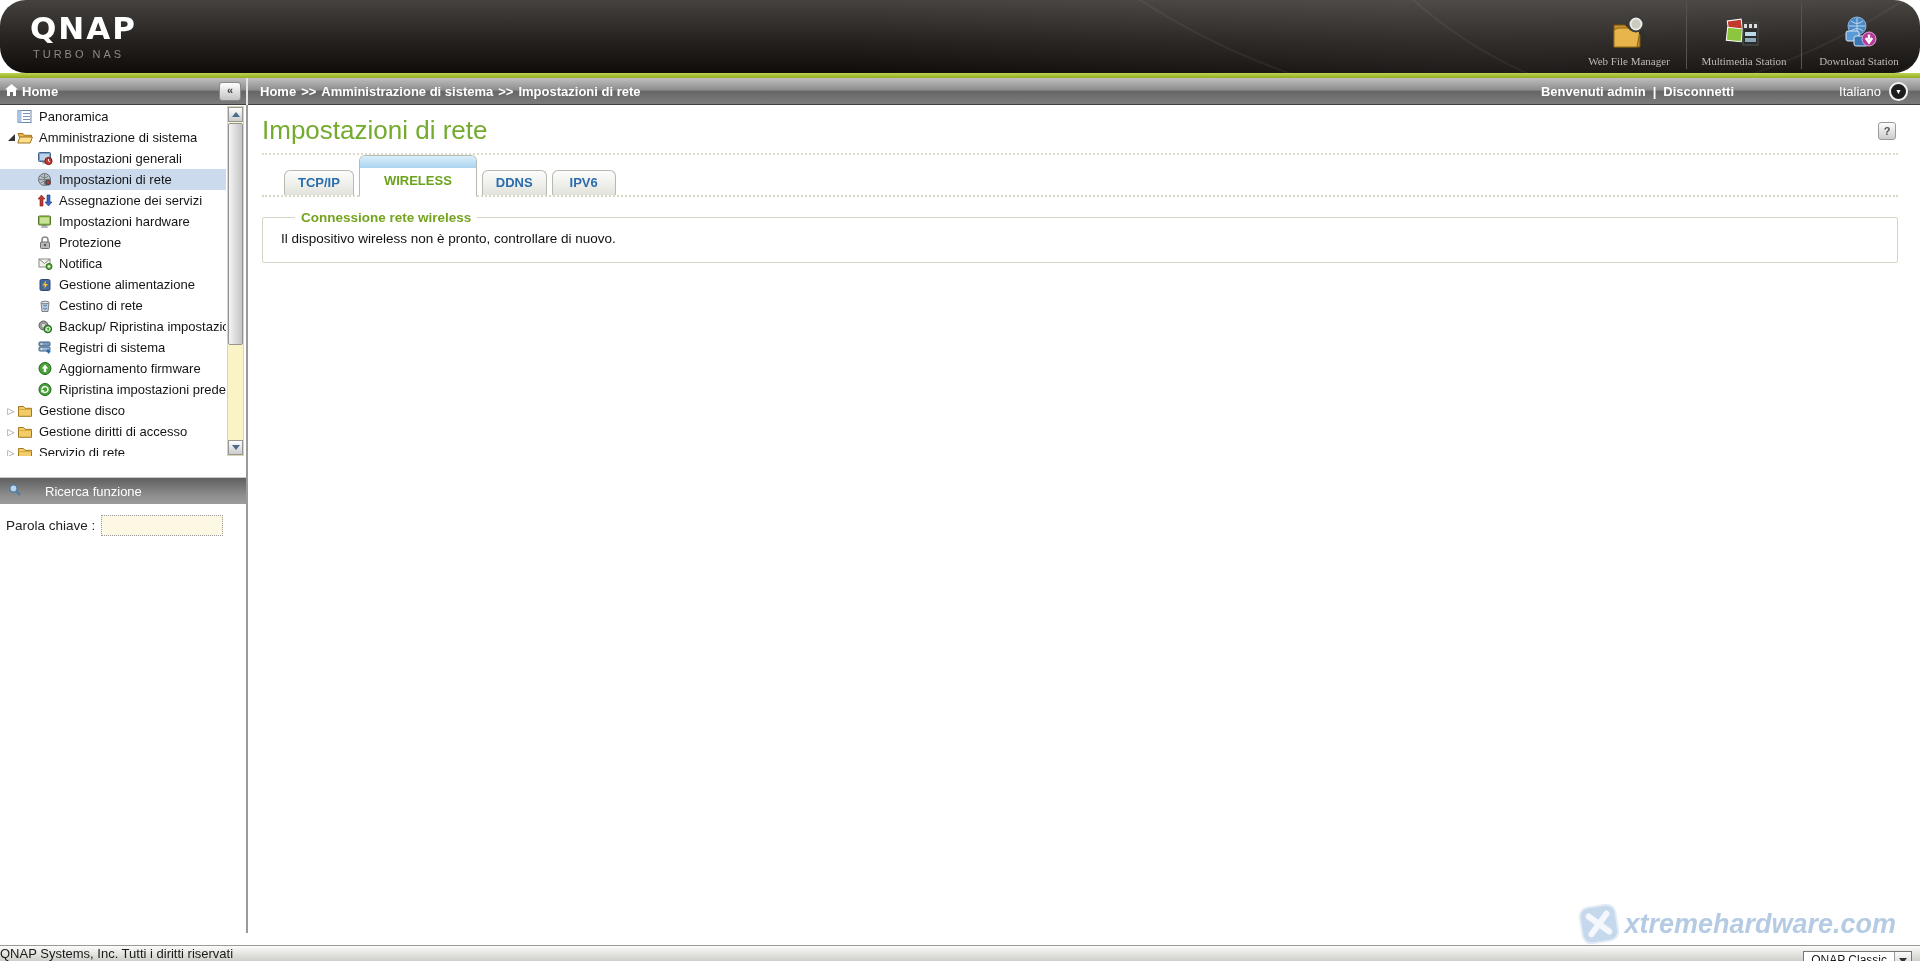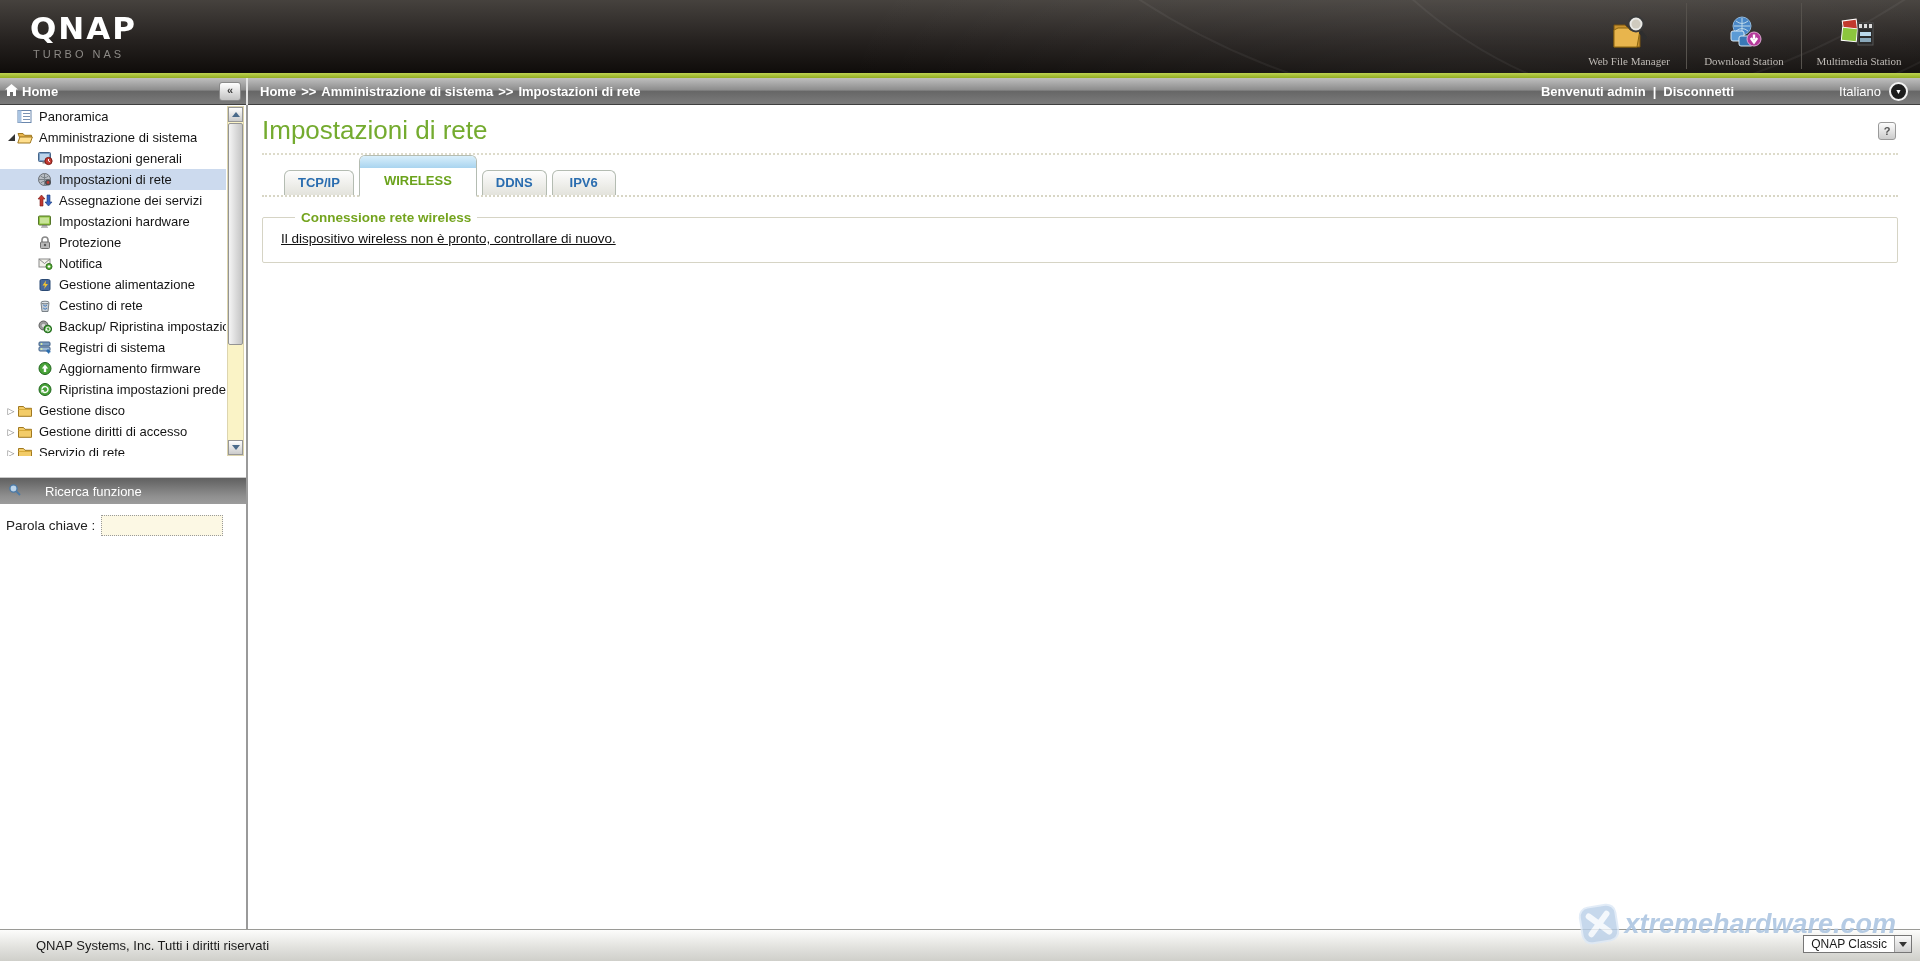--- a/index.html
+++ b/index.html
@@ -2,21 +2,21 @@
 <html><head>
 <meta charset="utf-8">
 <style>
   html,body{margin:0;padding:0;background:#fff;}
   body{width:1920px;height:961px;overflow:hidden;font-family:"Liberation Sans",sans-serif;}
   .stage{position:relative;width:1920px;height:961px;background:#fff;}
 
   
   .banner{position:absolute;left:0;top:0;right:0;height:73px;overflow:hidden;
     background:radial-gradient(ellipse 1100px 500px at 78% 130%, rgba(255,255,255,.07), transparent 60%),
-               linear-gradient(#46423e,#262220 55%,#0f0c0a);}
+               linear-gradient(#46423e,#262220 55%,#0f0c0a);border-radius:26px;}
   .banner .arc{position:absolute;border-radius:50%;border:2px solid rgba(255,255,255,.05);}
   .arc1{width:1400px;height:1400px;left:820px;top:-1290px;}
   .arc2{width:900px;height:900px;left:1260px;top:-790px;border-color:rgba(255,255,255,.07);}
   .logo{position:absolute;left:30px;top:10px;color:#fff;font-size:31px;font-weight:bold;
     letter-spacing:2px;font-family:"DejaVu Sans",sans-serif;}
   .logo-sub{position:absolute;left:33px;top:48px;color:#8d8a86;font-size:11px;letter-spacing:3px;}
   .stations{position:absolute;right:4px;top:3px;height:66px;display:flex;}
   .station{width:114px;display:flex;flex-direction:column;align-items:center;justify-content:flex-end;
     padding-bottom:2px;cursor:pointer;font-family:Liberation Serif, serif;}
   .station + .station{border-left:1px solid #56524d;}
@@ -101,26 +101,26 @@
   .tab{position:relative;min-width:36px;padding:4px 13px 5px;text-align:center;font-size:13px;
     font-weight:bold;color:#2a6daf;background:linear-gradient(#fdfdfd,#e3e3dc);
     border:1px solid #b4bcb2;border-bottom:none;border-radius:6px 6px 0 0;cursor:pointer;z-index:1;}
   .tab.active{color:#6ba31c;background:#fff;padding:17px 24px 7px;margin-bottom:-2px;
     border-bottom:2px solid #fff;z-index:2;}
   .tab.active::before{content:"";position:absolute;top:0;left:0;right:0;height:12px;
     background:linear-gradient(#d9effb,#a9d4ef);border-radius:5px 5px 0 0;}
   .panel{position:absolute;left:14px;right:22px;top:104px;border:1px solid #d6d4c5;
     border-radius:2px;padding:2px 0 16px 18px;margin:0;}
   .panel legend{color:#74a41e;font-weight:bold;font-size:13.5px;padding:0 6px;margin-left:14px;}
-  .panel-msg{font-size:13.5px;color:#101010;margin-top:4px;text-decoration:underline;}
-
-  
-  .footer{position:absolute;left:0;right:0;bottom:0;height:32px;box-sizing:border-box;
+  .panel-msg{font-size:13.5px;color:#101010;margin-top:4px;}
+
+  
+  .footer{position:absolute;left:0;right:0;bottom:0;height:16px;box-sizing:border-box;
     background:linear-gradient(#fcfcfb,#e0e0dc 60%,#cfcfca);border-top:1px solid #9a9a96;
-    display:flex;align-items:center;font-size:13px;color:#1a1a1a;padding-left:36px;}
+    display:flex;align-items:center;font-size:13px;color:#1a1a1a;}
   .theme-select{position:absolute;right:8px;top:5px;height:18px;box-sizing:border-box;background:#fff;
     border:1px solid #767676;display:flex;align-items:center;font-size:12px;padding-left:7px;cursor:pointer;justify-content:flex-end;}
   .sel-arrow{width:16px;align-self:stretch;background:linear-gradient(#fafafa,#cfcfcf);
     border-left:1px solid #9a9a9a;margin-left:7px;display:flex;align-items:center;justify-content:center;}
   .sel-arrow i{width:0;height:0;border-left:4px solid transparent;border-right:4px solid transparent;
     border-top:5px solid #333;}
 
   
   .watermark{position:absolute;right:24px;bottom:14px;display:flex;align-items:center;z-index:5;pointer-events:none;}
   .wm-x{width:46px;height:46px;margin-right:2px;opacity:.8;}
@@ -145,45 +145,45 @@
             <circle cx="30" cy="11" r="7.5" fill="#e9e9e6" stroke="#3a3a3a" stroke-width="2"></circle>
             <circle cx="30" cy="11" r="4.5" fill="#cfcabe"></circle>
             <rect x="35" y="17" width="4" height="10" rx="1.5" transform="rotate(-40 37 22)" fill="#2e2e2e"></rect>
           </svg>
         </span>
         <span class="slabel">Web File Manager</span>
       </div>
       <div class="station">
         <span>
           <svg width="46" height="40" viewBox="0 0 46 40">
-            <circle cx="21" cy="13" r="9" fill="#4a88c8" stroke="#8fb8dd"></circle>
-            <path d="M13 13 h16 M21 5 v16 M15 8 q6 5 12 0 M15 18 q6 -5 12 0" stroke="#bcd9ea" fill="none"></path>
-            <rect x="10" y="18" width="13" height="10" rx="2" fill="#5b9bd5" stroke="#d8e8f4"></rect>
-            <rect x="18" y="23" width="14" height="10" rx="2" fill="#3a78b5" stroke="#d8e8f4"></rect>
-            <circle cx="33" cy="26" r="7" fill="#b5399a" stroke="#e0a8d4"></circle>
-            <path d="M33 21.5 v5 M29.8 25 l3.2 4.5 3.2 -4.5" stroke="#fff" stroke-width="2.4" fill="none"></path>
-          </svg>
-        </span>
-        <span class="slabel">Download Station</span>
-      </div>
-      <div class="station">
-        <span>
-          <svg width="46" height="40" viewBox="0 0 46 40">
             <rect x="7" y="7" width="14" height="12" fill="#c23a2e" stroke="#fff" transform="rotate(-8 14 13)"></rect>
             <rect x="6" y="15" width="15" height="13" fill="#8cc63e" stroke="#fff" transform="rotate(6 13 21)"></rect>
             <rect x="22" y="10" width="15" height="22" fill="#2b2b2b" stroke="#555"></rect>
             <rect x="22" y="10" width="15" height="6" fill="#3a3a3a"></rect>
             <rect x="23" y="11" width="3" height="4" fill="#ddd"></rect>
               <rect x="28" y="11" width="3" height="4" fill="#ddd"></rect>
               <rect x="33" y="11" width="3" height="4" fill="#ddd"></rect>
             <rect x="24" y="19" width="11" height="4" fill="#bcd9ea"></rect>
             <rect x="24" y="25" width="11" height="4" fill="#8aa8ba"></rect>
           </svg>
         </span>
         <span class="slabel">Multimedia Station</span>
+      </div>
+      <div class="station">
+        <span>
+          <svg width="46" height="40" viewBox="0 0 46 40">
+            <circle cx="21" cy="13" r="9" fill="#4a88c8" stroke="#8fb8dd"></circle>
+            <path d="M13 13 h16 M21 5 v16 M15 8 q6 5 12 0 M15 18 q6 -5 12 0" stroke="#bcd9ea" fill="none"></path>
+            <rect x="10" y="18" width="13" height="10" rx="2" fill="#5b9bd5" stroke="#d8e8f4"></rect>
+            <rect x="18" y="23" width="14" height="10" rx="2" fill="#3a78b5" stroke="#d8e8f4"></rect>
+            <circle cx="33" cy="26" r="7" fill="#b5399a" stroke="#e0a8d4"></circle>
+            <path d="M33 21.5 v5 M29.8 25 l3.2 4.5 3.2 -4.5" stroke="#fff" stroke-width="2.4" fill="none"></path>
+          </svg>
+        </span>
+        <span class="slabel">Download Station</span>
       </div>
     </div>
   </div>
   <div class="greenline"></div>
 
   <div class="side-header bargrad">
     <span>
       <svg width="13" height="12" viewBox="0 0 13 12">
           <path d="M6.5 0 L13 5.5 H11 V12 H8 V8 H5 V12 H2 V5.5 H0 Z" fill="#fff"></path>
         </svg>

